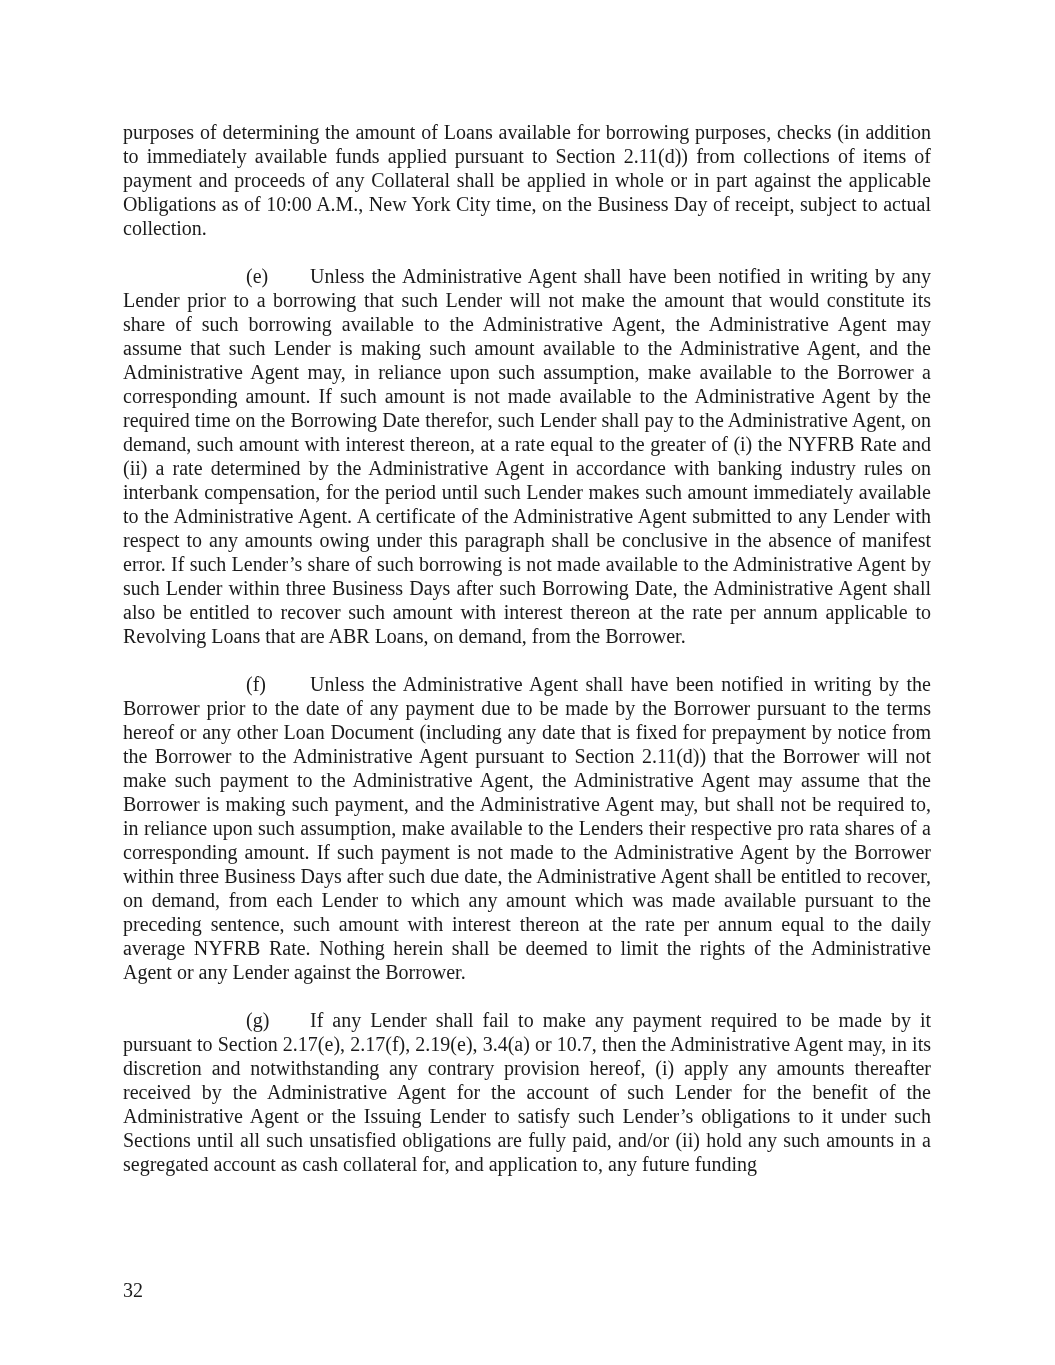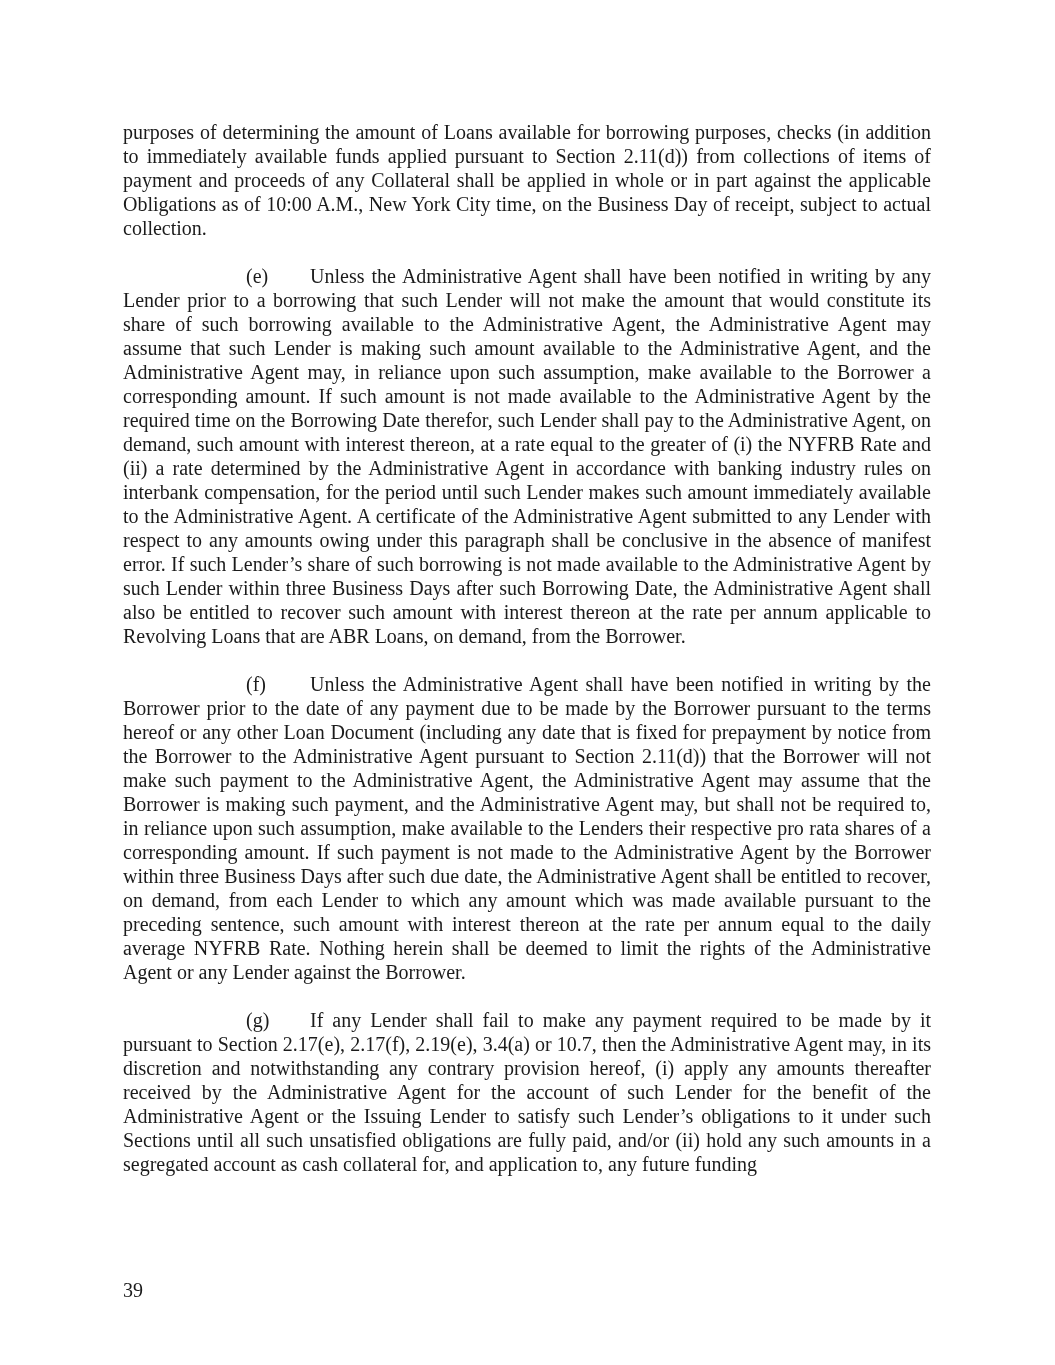--- a/index.html
+++ b/index.html
@@ -57,14 +57,14 @@
     <p class="para"><span>purposes of determining the amount of Loans available for borrowing purposes, checks (in addition to immediately available funds applied pursuant to Section 2.11(d)) from collections of items of payment and proceeds of any Collateral shall be applied in whole or in part against the applicable Obligations as of 10:00 A.M., New York City time, on the Business Day of receipt, subject to actual collection.</span></p>
 
     <p class="para indent"><span class="plabel">(e)</span><span>Unless the Administrative Agent shall have been notified in writing by any Lender prior to a borrowing that such Lender will not make the amount that would constitute its share of such borrowing available to the Administrative Agent, the Administrative Agent may assume that such Lender is making such amount available to the Administrative Agent, and the Administrative Agent may, in reliance upon such assumption, make available to the Borrower a corresponding amount.  If such amount is not made available to the Administrative Agent by the required time on the Borrowing Date therefor, such Lender shall pay to the Administrative Agent, on demand, such amount with interest thereon, at a rate equal to the greater of (i) the NYFRB Rate and (ii) a rate determined by the Administrative Agent in accordance with banking industry rules on interbank compensation, for the period until such Lender makes such amount immediately available to the Administrative Agent.  A certificate of the Administrative Agent submitted to any Lender with respect to any amounts owing under this paragraph shall be conclusive in the absence of manifest error.  If such Lender’s share of such borrowing is not made available to the Administrative Agent by such Lender within three Business Days after such Borrowing Date, the Administrative Agent shall also be entitled to recover such amount with interest thereon at the rate per annum applicable to Revolving Loans that are ABR Loans, on demand, from the Borrower.</span></p>
 
     <p class="para indent"><span class="plabel">(f)</span><span>Unless the Administrative Agent shall have been notified in writing by the Borrower prior to the date of any payment due to be made by the Borrower pursuant to the terms hereof or any other Loan Document (including any date that is fixed for prepayment by notice from the Borrower to the Administrative Agent pursuant to Section 2.11(d)) that the Borrower will not make such payment to the Administrative Agent, the Administrative Agent may assume that the Borrower is making such payment, and the Administrative Agent may, but shall not be required to, in reliance upon such assumption, make available to the Lenders their respective </span><span class="u">pro rata</span><span> shares of a corresponding amount.  If such payment is not made to the Administrative Agent by the Borrower within three Business Days after such due date, the Administrative Agent shall be entitled to recover, on demand, from each Lender to which any amount which was made available pursuant to the preceding sentence, such amount with interest thereon at the rate per annum equal to the daily average NYFRB Rate.  Nothing herein shall be deemed to limit the rights of the Administrative Agent or any Lender against the Borrower.</span></p>
 
     <p class="para indent"><span class="plabel">(g)</span><span>If any Lender shall fail to make any payment required to be made by it pursuant to Section 2.17(e), 2.17(f), 2.19(e), 3.4(a) or 10.7, then the Administrative Agent may, in its discretion and notwithstanding any contrary provision hereof, (i) apply any amounts thereafter received by the Administrative Agent for the account of such Lender for the benefit of the Administrative Agent or the Issuing Lender to satisfy such Lender’s obligations to it under such Sections until all such unsatisfied obligations are fully paid, and/or (ii) hold any such amounts in a segregated account as cash collateral for, and application to, any future funding</span></p>
 
   </div>
 
-  <div class="page-number">39</div>
+  <div class="page-number">32</div>
 </div>
 
 </body></html>

